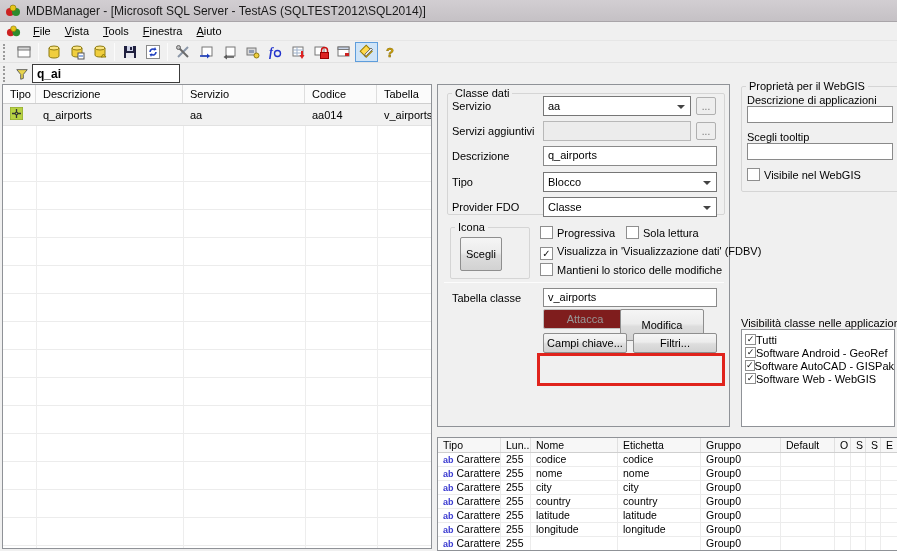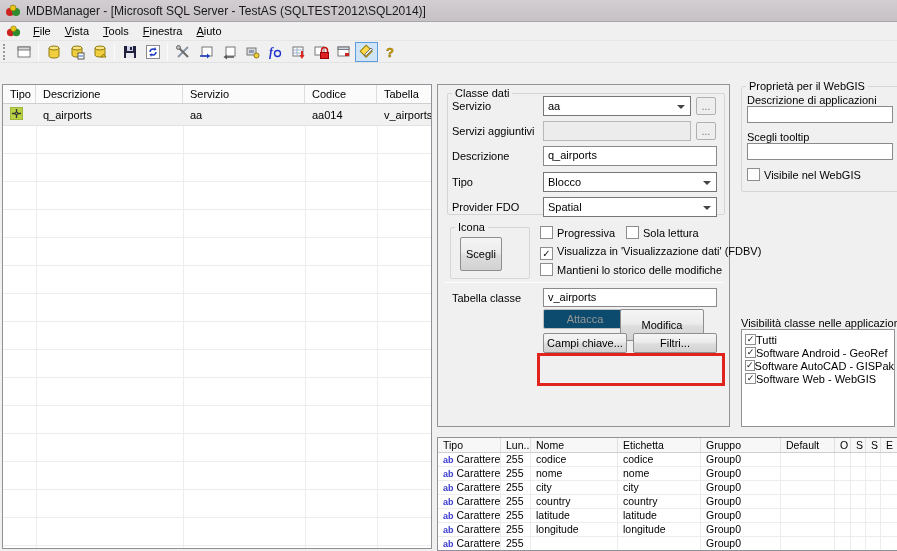--- a/index.html
+++ b/index.html
@@ -28,21 +28,21 @@
   .sunken { border:1px solid #8f9297; background:#f0f0f0; }
   .grp { position:absolute; border:1px solid #d5d5d5; border-radius:2px; }
   .grp legend { font-size:11px; padding:0 3px; margin-left:4px; }
   .lbl { position:absolute; line-height:14px; white-space:nowrap; }
   .tbx { position:absolute; background:#fff; border:1px solid #8a8a8a; font-size:11px; padding:1px 4px; line-height:15px; white-space:nowrap; overflow:hidden; }
   .tbx.disabled { background:#ececec; border-color:#b8b8b8; }
   .combo { position:absolute; background:#fff; border:1px solid #767676; font-size:11px; padding:2px 16px 0 4px; line-height:14px; }
   .combo .arrow { position:absolute; right:5px; top:8px; width:0; height:0; border-left:4px solid transparent; border-right:4px solid transparent; border-top:4px solid #444; }
   .win-btn { position:absolute; background:linear-gradient(#f5f5f5,#ececec 45%,#dddddd 55%,#d2d2d2); border:1px solid #8e8e8e; border-radius:2px; font-size:11px; text-align:center; display:flex; align-items:center; justify-content:center; cursor:default; }
   .win-btn.small-browse { font-size:10px; color:#777; background:#eee; border-color:#b0b0b0; }
-  .win-btn.disabled { background:#0c4a6e; border-color:#c0c0c0; color:#989898; }
+  .win-btn.disabled { background:#7f1d1d; border-color:#c0c0c0; color:#989898; }
   .win-btn.focus-blue { border-color:#3c7fb1; box-shadow:inset 0 0 0 1px #aad2f0; }
   .cb { display:inline-block; width:13px; height:13px; background:#fff; border:1px solid #8e8e8e; font:bold 10px/11px "DejaVu Sans",sans-serif; text-align:center; color:#111; vertical-align:-2px; }
   .cb-row { position:absolute; white-space:nowrap; line-height:14px; }
   .cb-row .t { margin-left:4px; }
 
   
   .left-panel { left:2px; top:84px; width:430px; height:465px; background:#fff; border:1px solid #8f9297; overflow:hidden; }
   .lt-head { display:flex; height:19px; background:#fbfbfb; border-bottom:1px solid #cfcfcf; }
   .lt-head .hc { border-right:1px solid #dedede; padding:3px 0 0 7px; overflow:hidden; white-space:nowrap; }
   .lt-row1 { display:flex; height:22px; background:#f1f1f1; border-bottom:1px solid #e2e2e2; align-items:center; }
@@ -220,20 +220,29 @@
           <path d="M6 10l6-6 1.5 1.5-6 6-2 .5z" fill="#e8e8e8" stroke="#555" stroke-width="0.8"></path>
         </svg>
     </span>
     <span class="tbtn">
       <svg width="16" height="16" viewBox="0 0 16 16">
           <text x="4" y="13" font-family="Liberation Sans,sans-serif" font-weight="bold" font-size="13" fill="#d8a800" stroke="#7a6000" stroke-width="0.4">?</text>
         </svg>
     </span>
   </div>
 
+  <div class="abs searchrow">
+    <span class="grip"></span>
+    <span class="tbtn" style="width:20px">
+      <svg width="14" height="14" viewBox="0 0 16 16">
+          <path d="M2 3h12L9.5 8.5V13l-3 1V8.5z" fill="#e8d44d" stroke="#555"></path>
+        </svg>
+    </span>
+    <input class="search-box" value="q_ai" style="">
+  </div>
 
   <div class="abs left-panel">
     <div class="lt-head">
       <div class="hc" style="width:33px">Tipo</div>
       <div class="hc" style="width:147px">Descrizione</div>
       <div class="hc" style="width:122px">Servizio</div>
       <div class="hc" style="width:72px">Codice</div>
       <div class="hc" style="flex:1; border-right:none">Tabella</div>
     </div>
     <div class="lt-row1">
@@ -271,21 +280,21 @@
     <div class="lbl" style="left:14px; top:64px">Descrizione</div>
     <div class="tbx" style="left:105px; top:61px; width:174px; height:20px">q_airports</div>
 
     <div class="lbl" style="left:14px; top:90px">Tipo</div>
     <div class="combo" style="left:105px; top:87px; width:174px; height:20px">
       <span>Blocco</span><span class="arrow"></span>
     </div>
 
     <div class="lbl" style="left:14px; top:115px">Provider FDO</div>
     <div class="combo" style="left:105px; top:112px; width:174px; height:20px">
-      <span>Spatial</span><span class="arrow"></span>
+      <span>Classe</span><span class="arrow"></span>
     </div>
 
     <fieldset class="grp" style="left:12px; top:136px; width:80px; height:58px">
       <legend>Icona</legend>
     </fieldset>
     <div class="win-btn" style="left:22px; top:152px; width:42px; height:34px">Scegli</div>
 
     <div class="cb-row" style="left:102px; top:141px">
       <span class="cb"></span><span class="t">Progressiva</span>
     </div>

